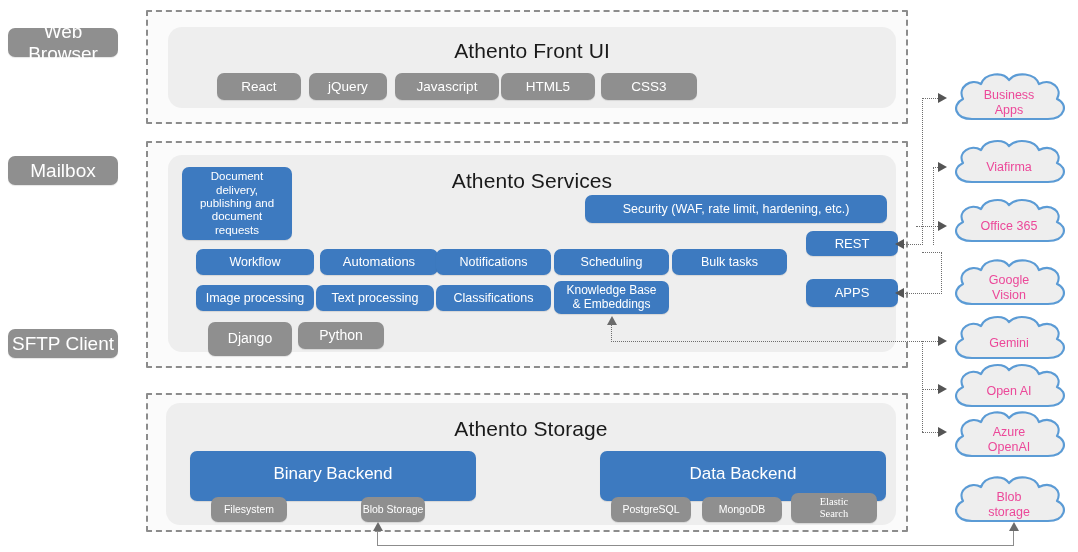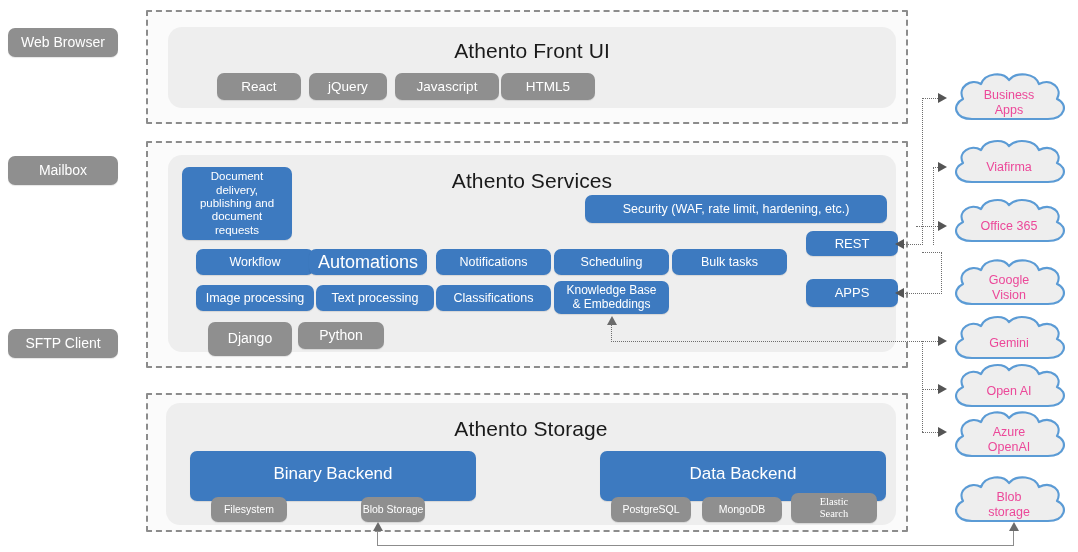--- a/index.html
+++ b/index.html
@@ -46,21 +46,21 @@
     color:#ffffff;
     border-radius:7px;
     display:flex;align-items:center;justify-content:center;
     text-align:center;
     line-height:1.16;
     box-shadow:0 1px 1px rgba(0,0,0,.10);
   }
 
   .side-label{
     width:110px;height:29px;
-    font-size:14px;
+    font-size:19px;
   }
 
   
   .cloud{position:absolute;}
   .cloud svg{display:block;}
   .cloud-label{
     position:absolute;left:0;right:0;top:50%;
     transform:translateY(-50%);
     text-align:center;
     font-size:12.5px;
@@ -120,20 +120,23 @@
   </div>
   <div class="abs grey-pill" style="left:309px;top:73px;width:78px;height:27px;font-size:13.5px;">
     <span>jQuery</span>
   </div>
   <div class="abs grey-pill" style="left:395px;top:73px;width:104px;height:27px;font-size:13.5px;">
     <span>Javascript</span>
   </div>
   <div class="abs grey-pill" style="left:501px;top:73px;width:94px;height:27px;font-size:13.5px;">
     <span>HTML5</span>
   </div>
+  <div class="abs grey-pill" style="left:601px;top:73px;width:96px;height:27px;font-size:13.5px;">
+    <span>CSS3</span>
+  </div>
 
   <div class="abs dashed-zone" style="left:146px;top:141px;width:762px;height:227px;"></div>
 
   <div class="abs panel" style="left:168px;top:155px;width:728px;height:197px;">
     <div class="panel-title" style="top:14px;">Athento Services</div>
   </div>
 
   <div class="abs blue-box" style="left:182px;top:167px;width:110px;height:73px;font-size:11.5px;padding:16px 6px;">
     <span>
       <span>Document</span><br>
@@ -151,21 +154,21 @@
   <div class="abs blue-box" style="left:806px;top:231px;width:92px;height:25px;font-size:13px;">
     <span>REST</span>
   </div>
   <div class="abs blue-box" style="left:806px;top:279px;width:92px;height:28px;font-size:13px;">
     <span>APPS</span>
   </div>
 
   <div class="abs blue-box" style="left:196px;top:249px;width:118px;height:26px;font-size:12.5px;">
     <span>Workflow</span>
   </div>
-  <div class="abs blue-box" style="left:309px;top:249px;width:118px;height:26px;font-size:18px;">
+  <div class="abs blue-box" style="left:320px;top:249px;width:118px;height:26px;font-size:13px;">
     <span>Automations</span>
   </div>
   <div class="abs blue-box" style="left:436px;top:249px;width:115px;height:26px;font-size:12.5px;">
     <span>Notifications</span>
   </div>
   <div class="abs blue-box" style="left:554px;top:249px;width:115px;height:26px;font-size:12.5px;">
     <span>Scheduling</span>
   </div>
   <div class="abs blue-box" style="left:672px;top:249px;width:115px;height:26px;font-size:12.5px;">
     <span>Bulk tasks</span>

